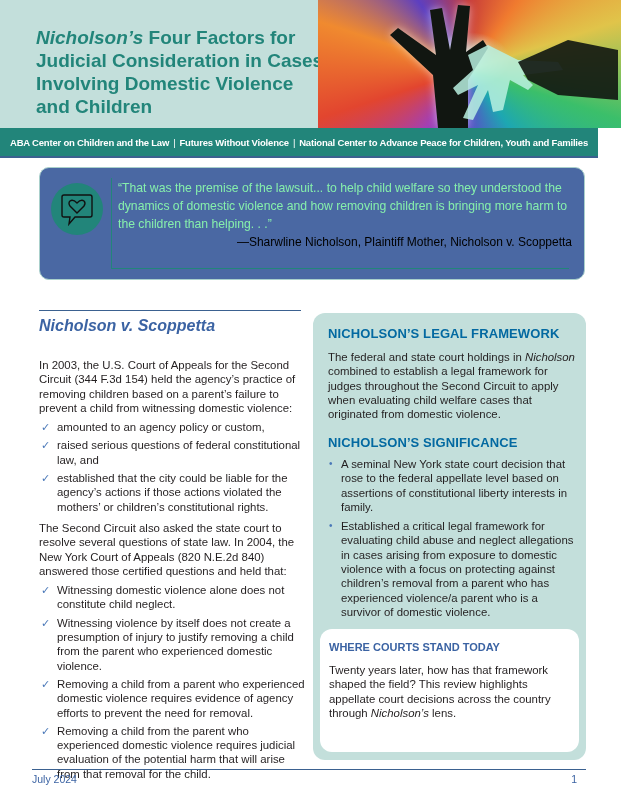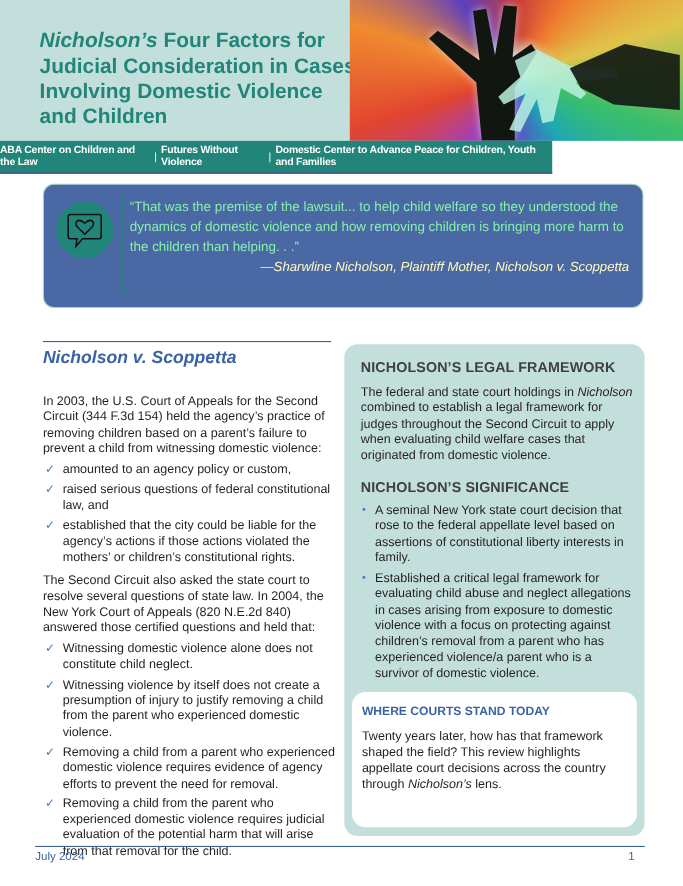--- a/index.html
+++ b/index.html
@@ -9,42 +9,42 @@
   .header { position: absolute; left: 0; top: 0; width: 621px; height: 128px; background: #c3dfdb; }
   .title { position: absolute; left: 36px; top: 26px; width: 290px; color: #22857a; font-weight: bold; font-size: 19px; line-height: 23px; font-family: "Liberation Sans", sans-serif; }
   .title i { font-style: italic; }
   .hero { position: absolute; left: 318px; top: 0; width: 303px; height: 128px; overflow: hidden;
     background:
       radial-gradient(ellipse 60px 40px at 150px 60px, rgba(190,255,230,0.9), rgba(0,0,0,0) 70%),
       conic-gradient(from 0deg at 150px 70px, #c63a3a, #f07b2f, #e0c44a, #3bbf6a, #1da7b2, #5b4bc6, #a33fb5, #e2452f, #f08a2f, #5d3fc0, #c63a3a);
   }
   .hero svg { position: absolute; left: 0; top: 0; }
 
-  .org-bar { position: absolute; left: 0; top: 128px; width: 502px; height: 30px; background: #22857a; border-bottom: 2px solid #3b6190; display: flex; align-items: center; justify-content: center; color: #ffffff; font-size: 9.5px; font-weight: bold; letter-spacing: -0.2px; }
+  .org-bar { position: absolute; left: 0; top: 128px; width: 598px; height: 30px; background: #22857a; border-bottom: 2px solid #3b6190; display: flex; align-items: center; justify-content: center; color: #ffffff; font-size: 9.5px; font-weight: bold; letter-spacing: -0.2px; }
   .org-bar .sep { margin: 0 4px; font-weight: normal; }
 
   .quote-box { position: absolute; left: 39px; top: 167px; width: 546px; height: 113px; background: #4a68a3; border-radius: 10px; border: 1px solid #a9d0cb; }
   .quote-icon { position: absolute; left: 11px; top: 15px; width: 52px; height: 52px; border-radius: 50%; background: #22857a; }
   .quote-icon svg { position: absolute; left: 8px; top: 8px; }
   .quote-rule { position: absolute; left: 71px; top: 10px; width: 1px; height: 90px; background: #22857a; }
   .quote-rule-h { position: absolute; left: 71px; top: 100px; width: 458px; height: 1px; background: #22857a; }
   .quote-text { position: absolute; left: 78px; top: 11px; width: 460px; color: #86efac; font-size: 12.2px; line-height: 18px; }
-  .quote-attr { position: absolute; right: 12px; top: 67px; color: #fef9c3; font-size: 12px; font-style: italic; }
+  .quote-attr { position: absolute; right: 12px; top: 67px; color: #000000; font-size: 12px; }
 
   .sec-title { position: absolute; left: 39px; top: 288px; color: #3b63a3; font-size: 16px; font-weight: bold; font-style: italic; margin-top: 29px; }
   .sec-rule { position: absolute; left: 39px; top: 310px; width: 262px; height: 1px; background: #3b6190; }
 
   .left-col { position: absolute; left: 39px; top: 318px; width: 268px; font-size: 11.4px; line-height: 14.3px; margin-top: 40px; }
   .left-col p { margin-bottom: 5px; }
   .checklist { list-style: none; margin-bottom: 7px; }
   .checklist li { position: relative; padding-left: 18px; margin-bottom: 4px; }
   .checklist li .check { position: absolute; left: 2px; top: 0; color: #4a78b8; font-size: 11px; }
 
   .right-panel { position: absolute; left: 313px; top: 313px; width: 273px; height: 447px; background: #c3dfdb; border-radius: 12px; }
-  .rp-head { position: absolute; left: 15px; color: #404040; font-size: 13px; font-weight: bold; letter-spacing: 0.1px; }
+  .rp-head { position: absolute; left: 15px; color: #0369a1; font-size: 13px; font-weight: bold; letter-spacing: 0.1px; }
   .rp-body { position: absolute; left: 15px; width: 248px; font-size: 11.4px; line-height: 14.3px; }
   .rp-body i { font-style: italic; }
   .bullets { list-style: none; }
   .bullets li { position: relative; padding-left: 13px; margin-bottom: 5px; }
   .bullets li .dot { position: absolute; left: 1px; top: 0; color: #4a78b8; font-size: 10px; }
 
   .today-box { position: absolute; left: 7px; top: 316px; width: 259px; height: 123px; background: #ffffff; border-radius: 12px; }
   .today-head { position: absolute; left: 9px; top: 12px; color: #3b63a3; font-size: 11px; font-weight: bold; }
   .today-body { position: absolute; left: 9px; top: 34px; width: 240px; font-size: 11.4px; line-height: 14.3px; }
 
@@ -72,21 +72,21 @@
       <path d="M200 62 L250 40 L300 50 L300 100 L240 95 L210 80 Z" fill="#111611" opacity="0.9"></path>
     </svg>
   </div>
 </div>
 
 <div class="org-bar">
   <span>ABA Center on Children and the Law</span>
   <span class="sep">|</span>
   <span>Futures Without Violence</span>
   <span class="sep">|</span>
-  <span>Domestic Center to Advance Peace for Children, Youth and Families</span>
+  <span>National Center to Advance Peace for Children, Youth and Families</span>
 </div>
 
 <div class="quote-box">
   <div class="quote-icon">
     <svg width="36" height="36" viewBox="0 0 36 36">
       <path d="M5 4 H31 Q33 4 33 6 V24 Q33 26 31 26 H16 L10 33 L11 26 H5 Q3 26 3 24 V6 Q3 4 5 4 Z" fill="none" stroke="#111" stroke-width="1.4"></path>
       <path d="M18 22 L11 15 Q9 12 11 10 Q14 8 18 12 Q22 8 25 10 Q27 12 25 15 Z" fill="none" stroke="#111" stroke-width="1.4"></path>
     </svg>
   </div>
   <div class="quote-rule"></div>

